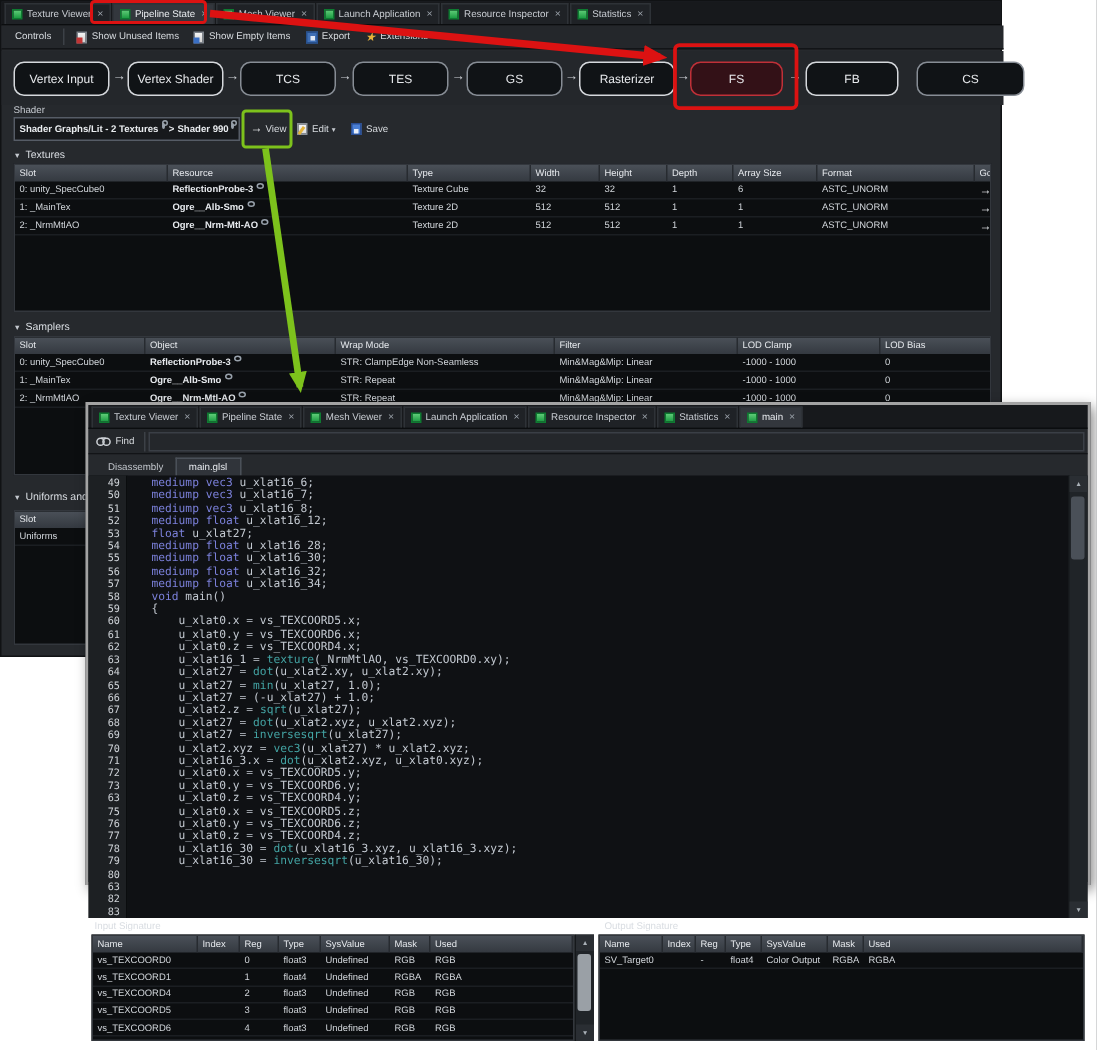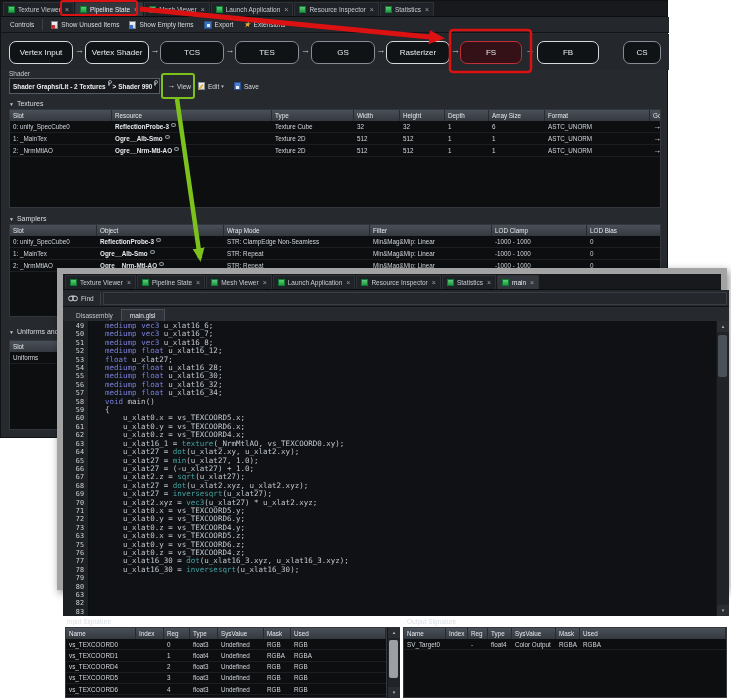--- a/index.html
+++ b/index.html
@@ -1,21 +1,21 @@
 <!DOCTYPE html>
 <html><head>
 <meta charset="utf-8">
 <style>
   * { margin:0; padding:0; box-sizing:border-box; }
   html,body { width:731px; height:700px; background:#ffffff; font-family:"Liberation Sans", sans-serif; overflow:hidden; }
   #page { position:relative; width:731px; height:700px; background:#fff; }
 
   
   #main-window { position:absolute; left:0; top:0; width:668px; height:438px; background:#26292d; border:1px solid #101214; }
-  #overlay-window { position:absolute; left:57px; top:268px; width:670px; height:322px; background:#26292d; border:6px solid #a3a3a3; box-shadow:2px 3px 8px rgba(0,0,0,.45); z-index:10; }
+  #overlay-window { position:absolute; left:57px; top:268px; width:670px; height:322px; background:#26292d; border:2px solid #a3a3a3; box-shadow:2px 3px 8px rgba(0,0,0,.45); z-index:10; }
 
   
   .tabbar { position:absolute; left:0; top:0; width:100%; height:16px; background:#17191c; border-bottom:1px solid #0b0d0f; display:flex; align-items:stretch; padding-left:2px; }
   .tab { display:flex; align-items:center; background:#1f2226; border:1px solid #2e3237; border-bottom:none; margin:1px 1px 0 0; padding:0 4px; font-size:6.5px; color:#c8ccd2; white-space:nowrap; }
   .tab.active { background:#33373d; color:#e8ebef; }
   .tabicon { display:inline-block; width:7px; height:7px; background:linear-gradient(#5ecb77,#1d9c43); border:1px solid #0e7a31; margin-right:3px; }
   .tlabel { margin-right:4px; }
   .tclose { color:#9aa1a9; font-size:7px; line-height:1; }
 
   
@@ -161,21 +161,21 @@
         <span class="connector" style="left: 224.5px;">→</span>
         <div class="stage dim" style="left: 234px; width: 64px;">TES</div>
         <span class="connector" style="left: 300px;">→</span>
         <div class="stage dim" style="left: 310px; width: 64px;">GS</div>
         <span class="connector" style="left: 375.5px;">→</span>
         <div class="stage" style="left: 385px; width: 64px;">Rasterizer</div>
         <span class="connector" style="left: 450px;">→</span>
         <div class="stage fs" style="left: 459px; width: 62px;">FS</div>
         <span class="connector" style="left: 524.5px;">→</span>
         <div class="stage" style="left: 536px; width: 62px;">FB</div>
-        <div class="stage dim" style="left: 610px; width: 38px; margin-left: 12px;">CS</div>
+        <div class="stage dim" style="left: 610px; width: 72px;">CS</div>
       </div>
 
     <div class="small-label" style="left:8px; top:69px;">Shader</div>
     <div id="shader-box">
       <span>Shader Graphs/Lit - 2 Textures</span>
         <span class="reslink"></span>
       <span class="ssep">&gt;</span>
       <span>Shader 990</span>
         <span class="reslink"></span>
     </div>
@@ -398,20 +398,21 @@
           <div>    u_xlat0.y = vs_TEXCOORD6.x;</div>
           <div>    u_xlat0.z = vs_TEXCOORD4.x;</div>
           <div>    u_xlat16_1 = <span class="fn">texture</span>(_NrmMtlAO, vs_TEXCOORD0.xy);</div>
           <div>    u_xlat27 = <span class="fn">dot</span>(u_xlat2.xy, u_xlat2.xy);</div>
           <div>    u_xlat27 = <span class="fn">min</span>(u_xlat27, 1.0);</div>
           <div>    u_xlat27 = (-u_xlat27) + 1.0;</div>
           <div>    u_xlat2.z = <span class="fn">sqrt</span>(u_xlat27);</div>
           <div>    u_xlat27 = <span class="fn">dot</span>(u_xlat2.xyz, u_xlat2.xyz);</div>
           <div>    u_xlat27 = <span class="fn">inversesqrt</span>(u_xlat27);</div>
           <div>    u_xlat2.xyz = <span class="fn">vec3</span>(u_xlat27) * u_xlat2.xyz;</div>
+          <div>    u_xlat16_3.x = <span class="fn">dot</span>(u_xlat2.xyz, u_xlat0.xyz);</div>
           <div>    u_xlat0.x = vs_TEXCOORD5.y;</div>
           <div>    u_xlat0.y = vs_TEXCOORD6.y;</div>
           <div>    u_xlat0.z = vs_TEXCOORD4.y;</div>
           <div>    u_xlat0.x = vs_TEXCOORD5.z;</div>
           <div>    u_xlat0.y = vs_TEXCOORD6.z;</div>
           <div>    u_xlat0.z = vs_TEXCOORD4.z;</div>
           <div>    u_xlat16_30 = <span class="fn">dot</span>(u_xlat16_3.xyz, u_xlat16_3.xyz);</div>
           <div>    u_xlat16_30 = <span class="fn">inversesqrt</span>(u_xlat16_30);</div>
         </div>
     </div>

